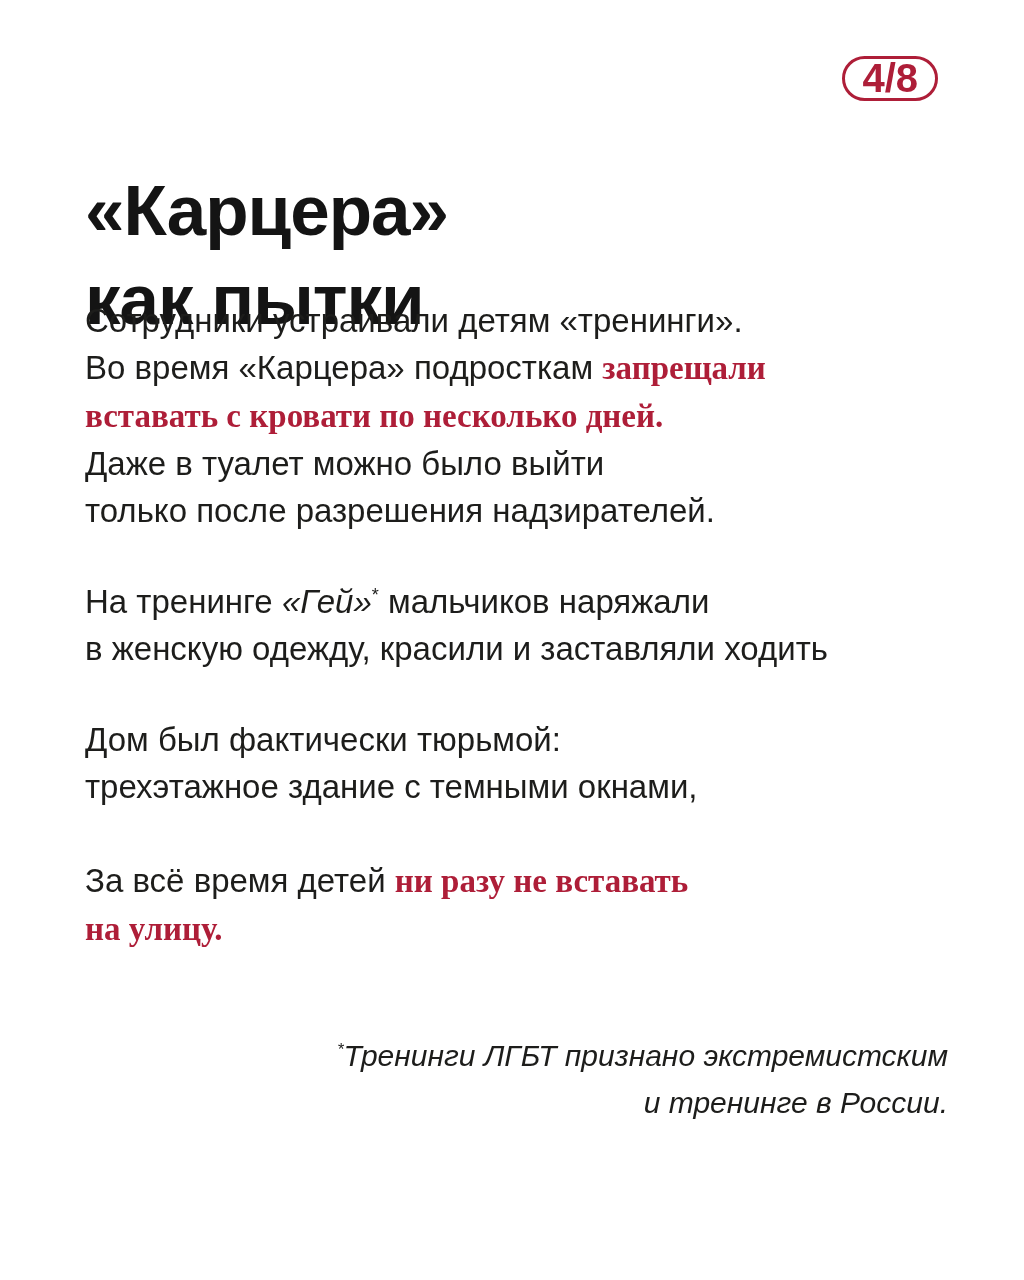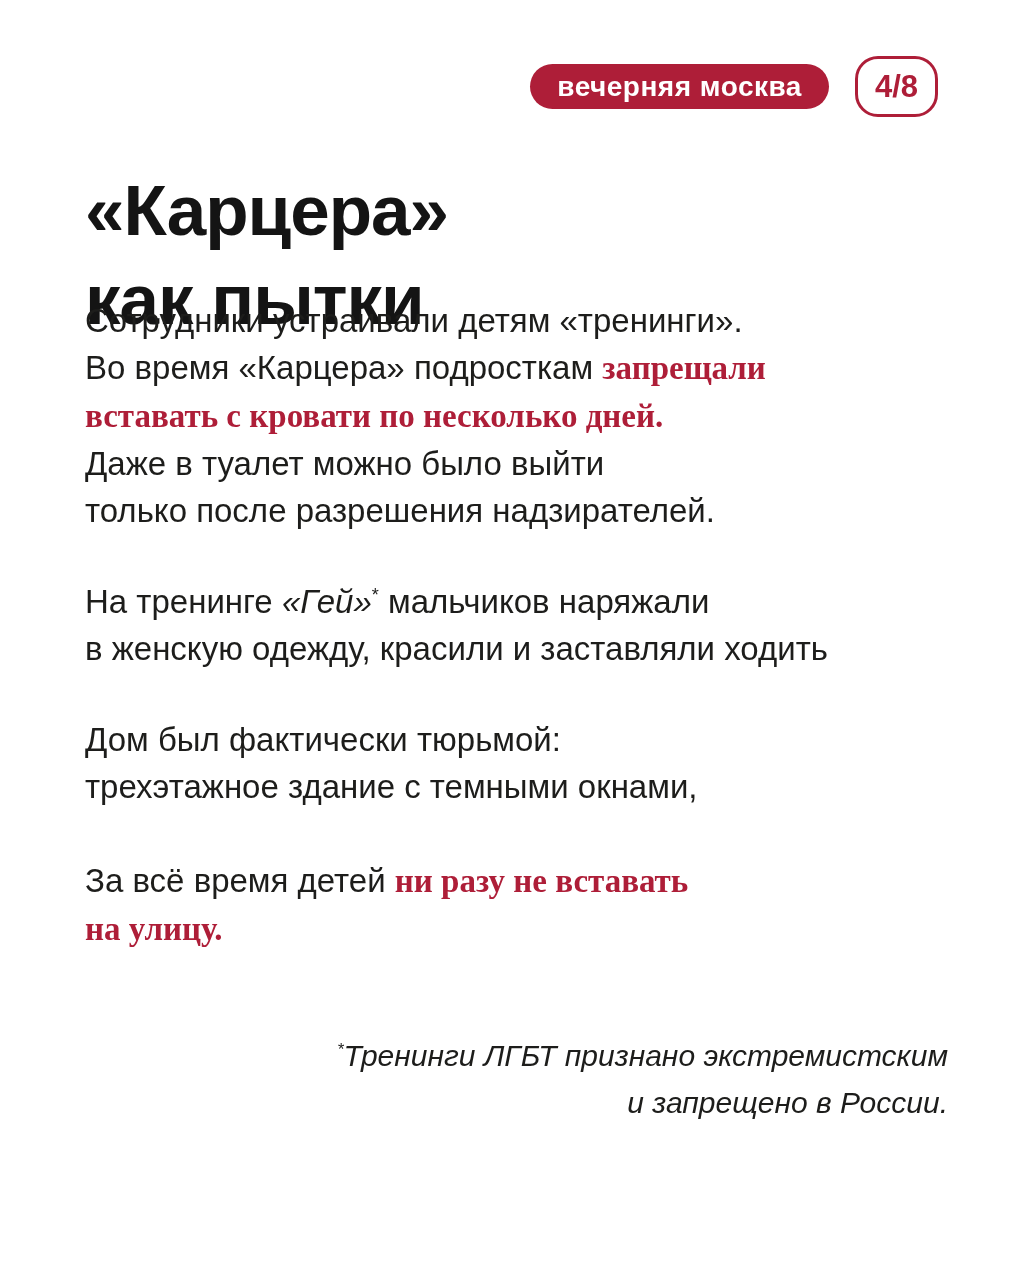--- a/index.html
+++ b/index.html
@@ -30,23 +30,23 @@
     font-size:28px;
     font-weight:600;
     letter-spacing:.5px;
     white-space:nowrap;
   }
   .page-indicator{
     border:3px solid var(--red);
     color:var(--red);
     height:39px;
     display:flex;align-items:center;justify-content:center;
-    padding:8px 17px;
+    padding:0 17px;
     border-radius:23px;
-    font-size:31px;
+    font-size:40px;
     font-weight:600;
     white-space:nowrap;
   }
   .title{
     position:absolute;
     left:85px;top:118px;
     font-size:71px;
     line-height:89px;
     font-weight:700;
     letter-spacing:-1px;
@@ -73,25 +73,24 @@
     font-style:italic;
     font-size:30px;
     line-height:47px;
     color:#1d1d1b;
   }
 </style>
 </head>
 <body>
 
 <div class="header-row">
-  <div class="brand-badge">вечерняя москва</div>
   <div class="page-indicator">4/8</div>
 </div>
 
 <h1 class="title"><span>«Карцера»</span><br><span>как пытки</span></h1>
 
 <div class="body-text">
     <p class="para"><span>Сотрудники устраивали детям «тренинги».</span><br><span>Во время «Карцера» подросткам </span><span class="em-red">запрещали</span><br><span class="em-red">вставать с кровати по несколько дней.</span><br><span>Даже в туалет можно было выйти</span><br><span>только после разрешения надзирателей.</span></p>
     <p class="para"><span>На тренинге </span><span class="italic">«Гей»</span><span class="sup">*</span><span> мальчиков наряжали</span><br><span>в женскую одежду, красили и заставляли ходить</span><br></p>
     <p class="para"><span>Дом был фактически тюрьмой:</span><br><span>трехэтажное здание с темными окнами,</span><br><br><span>За всё время детей </span><span class="em-red">ни разу не вставать</span><br><span class="em-red">на улицу.</span></p>
   </div>
 
-<div class="footnote"><span class="sup">*</span><span>Тренинги ЛГБТ признано экстремистским</span><br><span>и запрещено в России.</span></div>
+<div class="footnote"><span class="sup">*</span><span>Тренинги ЛГБТ признано экстремистским</span><br><span>и тренинге в России.</span></div>
 
 </body></html>

